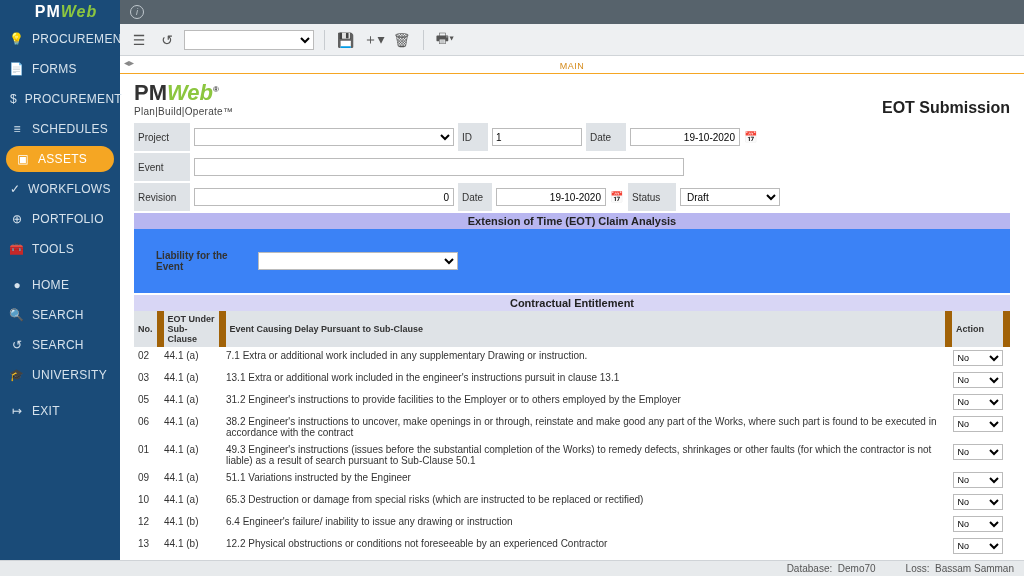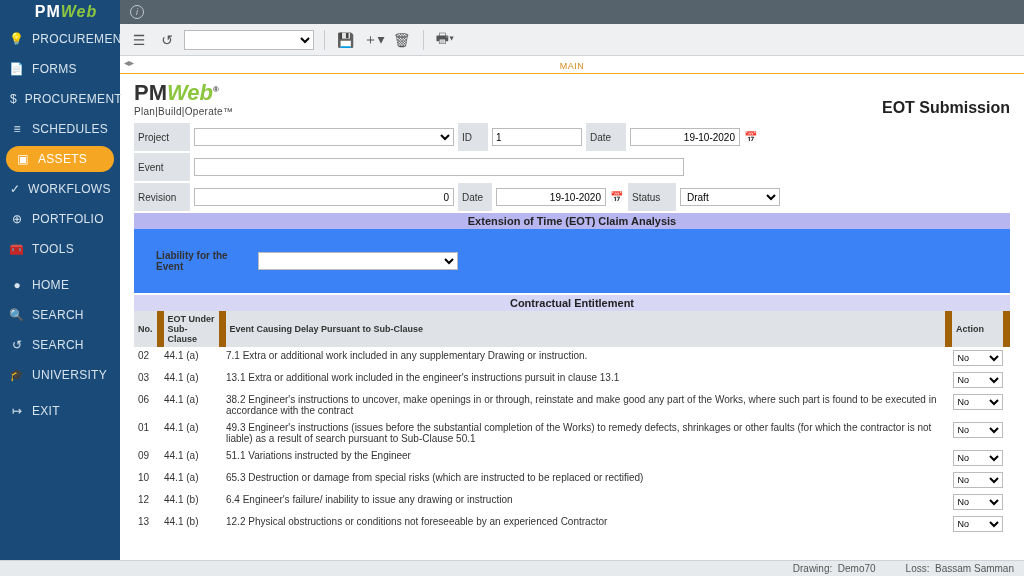--- a/index.html
+++ b/index.html
@@ -221,20 +221,26 @@
               <td>7.1 Extra or additional work  included in any supplementary Drawing or instruction.</td>
               <td><select class="ac-dd"><option>No</option></select></td>
             </tr>
             <tr class="r">
               <td>03</td>
               <td>44.1 (a)</td>
               <td>13.1 Extra or additional work included in the engineer's instructions pursuit in clause 13.1</td>
               <td><select class="ac-dd"><option>No</option></select></td>
             </tr>
             <tr class="r">
+              <td>05</td>
+              <td>44.1 (a)</td>
+              <td>31.2 Engineer's instructions to provide facilities to the Employer or to others employed by the Employer</td>
+              <td><select class="ac-dd"><option>No</option></select></td>
+            </tr>
+            <tr class="r">
               <td>06</td>
               <td>44.1 (a)</td>
               <td>38.2 Engineer's instructions to uncover, make openings in or through, reinstate and make good any part of the Works, where such part is found to be executed in accordance with the contract</td>
               <td><select class="ac-dd"><option>No</option></select></td>
             </tr>
             <tr class="r">
               <td>01</td>
               <td>44.1 (a)</td>
               <td>49.3 Engineer's instructions (issues before the substantial completion of the Works) to remedy defects, shrinkages or other faults (for which the contractor is not liable) as a result of search pursuant to Sub-Clause 50.1</td>
               <td><select class="ac-dd"><option>No</option></select></td>
@@ -263,15 +269,15 @@
               <td>12.2 Physical obstructions or conditions not foreseeable by an experienced Contractor</td>
               <td><select class="ac-dd"><option>No</option></select></td>
             </tr>
           </tbody>
       </table>
     </div>
   </div>
 </div>
 
 <div class="statusbar">
-  <span><span>Drawing:</span>&nbsp;&nbsp;<span>Demo70</span></span>
+  <span><span>Database:</span>&nbsp;&nbsp;<span>Demo70</span></span>
   <span><span>Loss:</span>&nbsp;&nbsp;<span>Bassam Samman</span></span>
 </div>
 
 </body></html>

